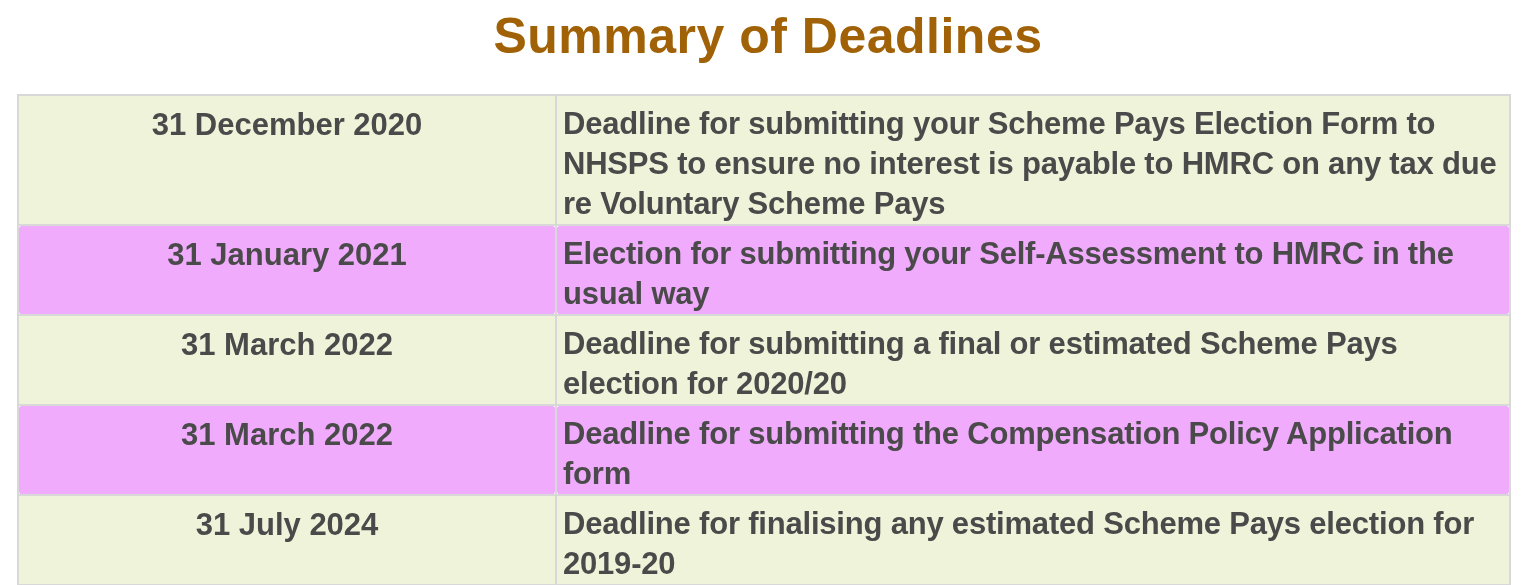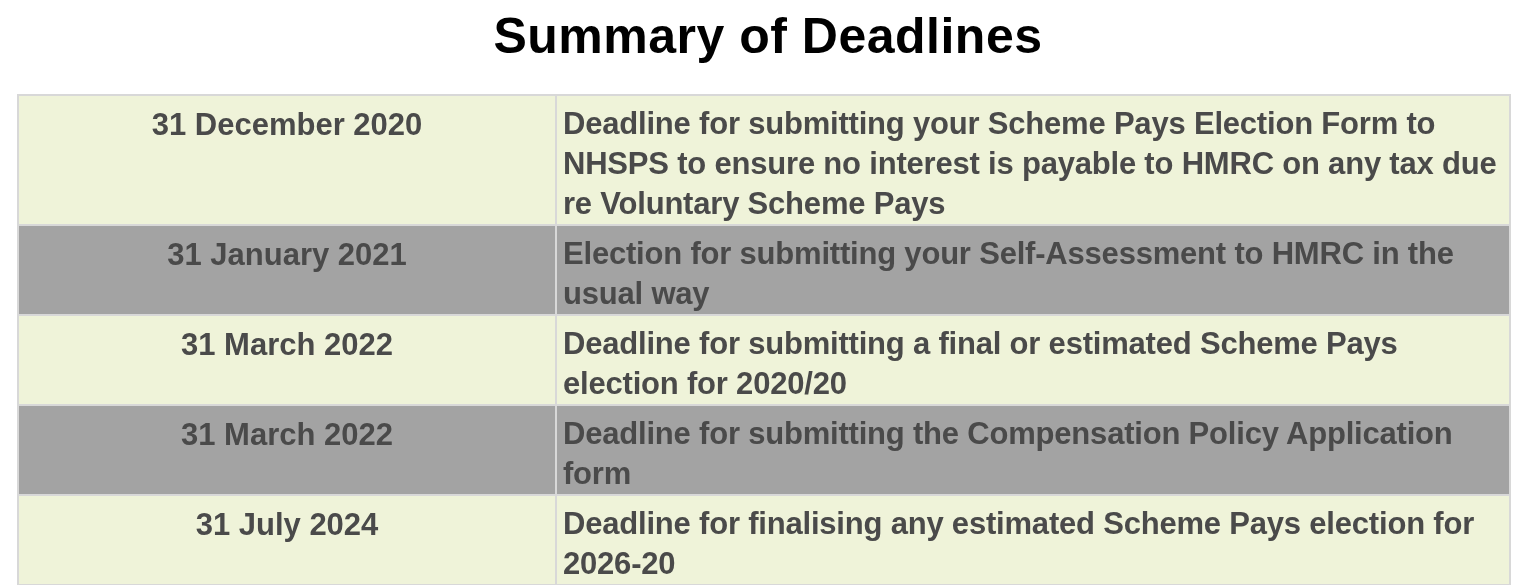--- a/index.html
+++ b/index.html
@@ -16,41 +16,41 @@
       color: #4a4a4a;
     }
     .title {
       position: absolute;
       left: 0;
       top: 6px;
       width: 1536px;
       text-align: center;
       font-size: 50px;
       font-weight: bold;
-      color: #000000;
+      color: #a16207;
       line-height: 60px;
       letter-spacing: 0.5px;
     }
     table.deadlines {
       position: absolute;
       left: 17px;
       top: 94px;
       width: 1492px;
       border-collapse: collapse;
       table-layout: fixed;
     }
     table.deadlines td {
       border: 2px solid #d8d8d8;
       vertical-align: top;
       padding: 16px;
     }
     table.deadlines col.date-col { width: 538px; }
     table.deadlines col.desc-col { width: 954px; }
     tr.row-shaded td { background: #eff3d9; }
-    tr.row-plain td { background: #a3a3a3; }
+    tr.row-plain td { background: #f0abfc; border-radius: 6px; }
     td.date-cell {
       text-align: center;
       font-weight: bold;
       font-size: 31px;
       line-height: 41px;
       padding-top: 8px !important;
     }
     td.desc-cell {
       font-size: 31px;
       line-height: 40px;
@@ -81,16 +81,16 @@
     <tr class="row-shaded" style="height:87px;">
       <td class="date-cell">31 March 2022</td>
       <td class="desc-cell">Deadline for submitting a final or estimated Scheme Pays election for 2020/20</td>
     </tr>
     <tr class="row-plain" style="height:87px;">
       <td class="date-cell">31 March 2022</td>
       <td class="desc-cell">Deadline for submitting the Compensation Policy Application form</td>
     </tr>
     <tr class="row-shaded" style="height:86px;">
       <td class="date-cell">31 July 2024</td>
-      <td class="desc-cell">Deadline for finalising any estimated Scheme Pays election for 2026-20</td>
+      <td class="desc-cell">Deadline for finalising any estimated Scheme Pays election for 2019-20</td>
     </tr>
   </tbody>
 </table>
 
 </body></html>

